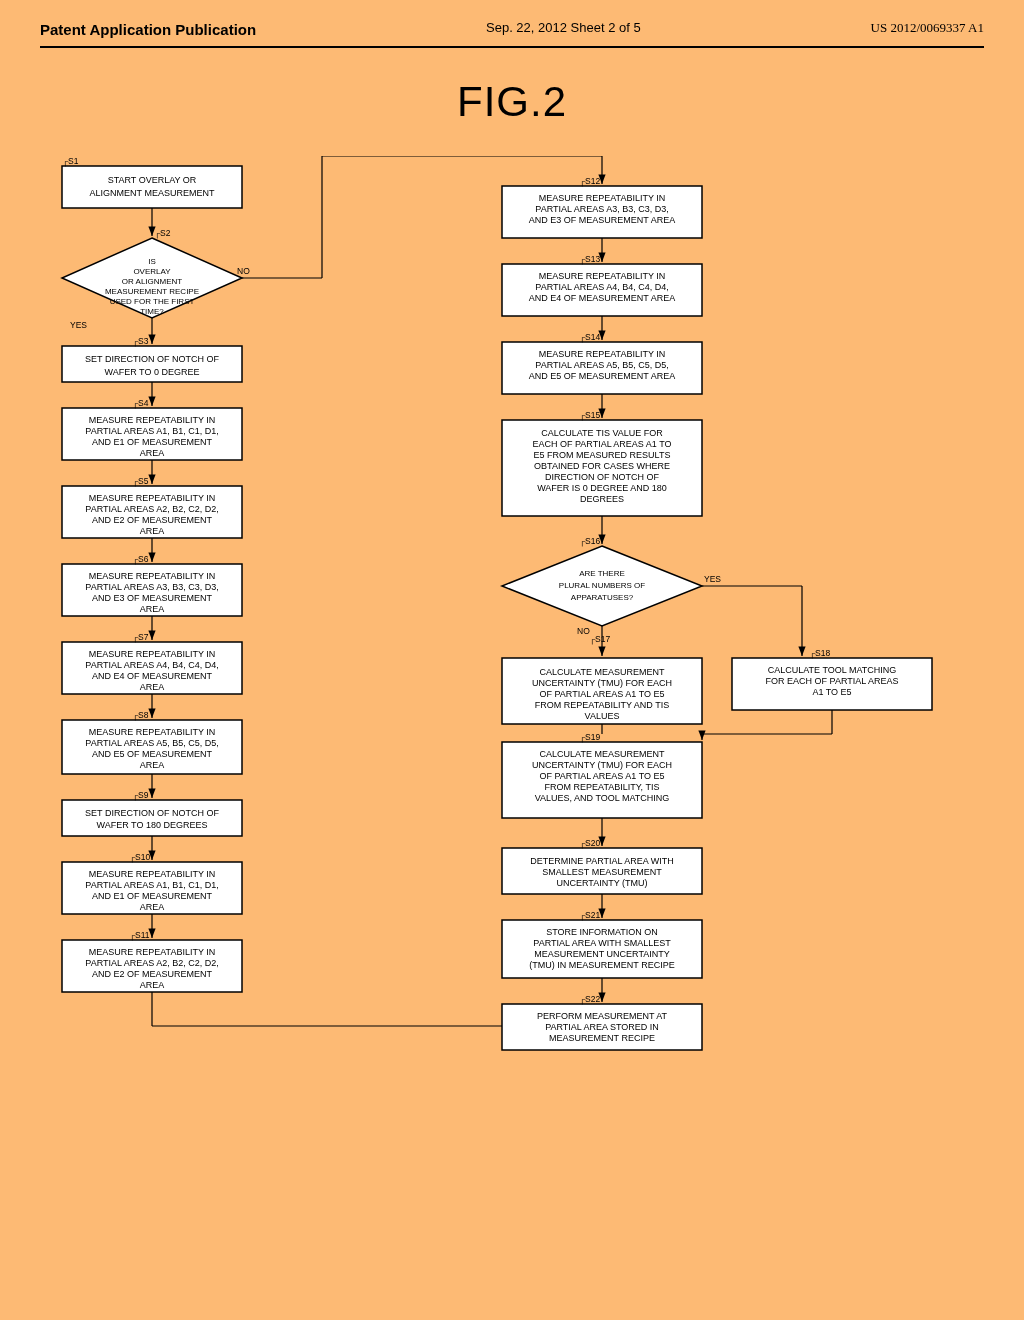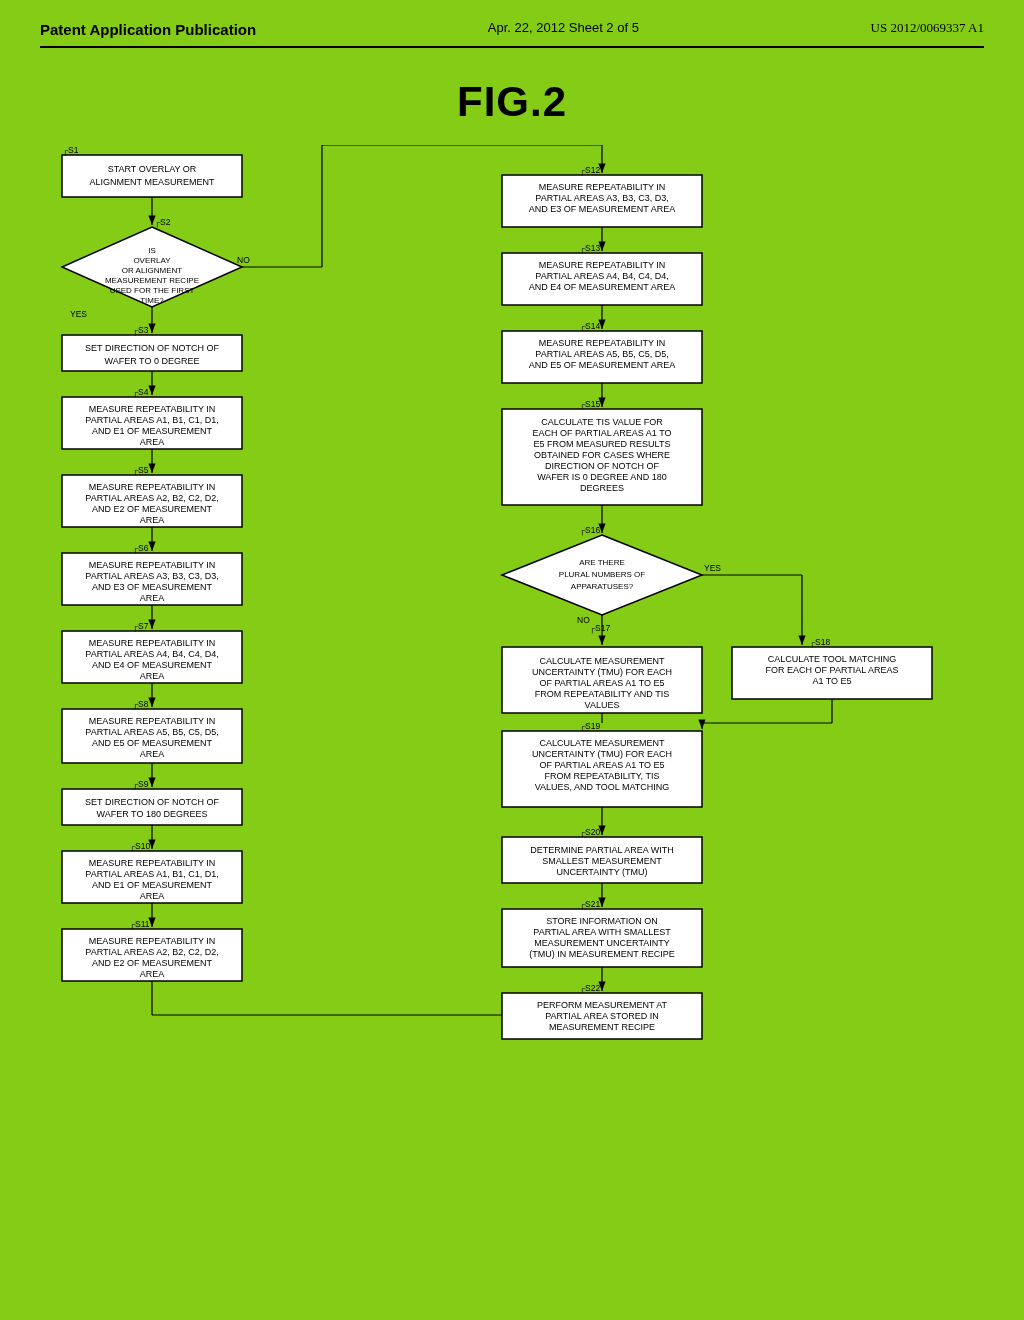--- a/index.html
+++ b/index.html
@@ -8,21 +8,21 @@
       font-family: Arial, sans-serif;
       width: 1024px;
       min-height: 1320px;
       position: relative;
       overflow-x: hidden;
     }
 
     .page {
       width: 1024px;
       min-height: 1320px;
-      background: #84cc16;
+      background: #fdba74;
       padding: 20px 40px;
     }
 
     .header {
       display: flex;
       justify-content: space-between;
       align-items: flex-start;
       border-bottom: 2px solid #000;
       padding-bottom: 6px;
       margin-bottom: 30px;
@@ -41,22 +41,22 @@
 
     .header-right {
       font-size: 13px;
       text-align: right;
       font-family: Liberation Serif, serif;
     }
 
     .fig-title {
       text-align: center;
       font-size: 42px;
-      font-weight: bold;
-      margin-bottom: 19px;
+      font-weight: normal;
+      margin-bottom: 30px;
       letter-spacing: 1px;
     }
 
     
     .flowchart {
       position: relative;
       width: 940px;
       margin: 0 auto;
     }
 
@@ -107,21 +107,21 @@
       stroke-width: 1.2;
       fill: none;
     }
   </style>
 </head>
 <body>
 
 <div class="page">
   <div class="header">
     <div class="header-left">Patent Application Publication</div>
-    <div class="header-center">Apr. 22, 2012  Sheet 2 of 5</div>
+    <div class="header-center">Sep. 22, 2012  Sheet 2 of 5</div>
     <div class="header-right">US 2012/0069337 A1</div>
   </div>
 
   <div class="fig-title">FIG.2</div>
 
   <div class="flowchart">
     <svg viewBox="0 0 940 1120" xmlns="http://www.w3.org/2000/svg">
       <defs>
         <marker id="arrowhead" markerWidth="8" markerHeight="6" refX="8" refY="3" orient="auto">
           <polygon points="0 0, 8 3, 0 6" fill="#000"></polygon>

